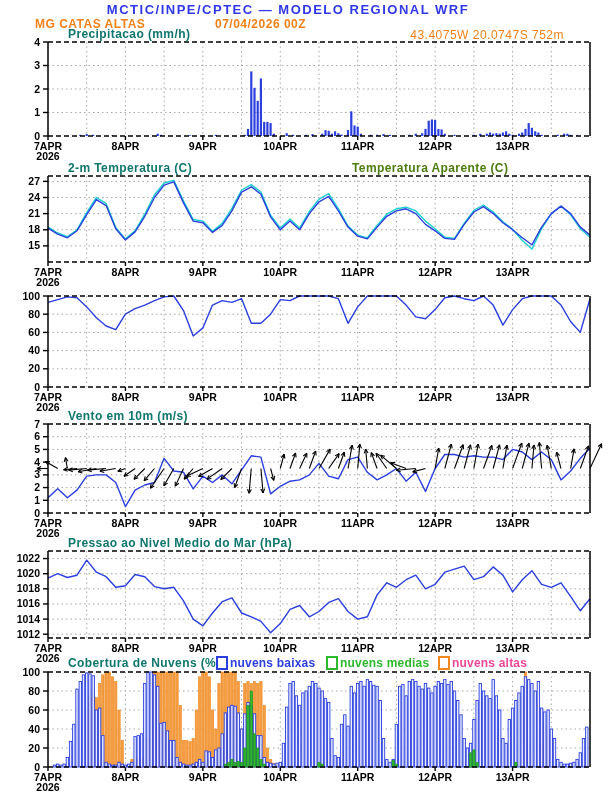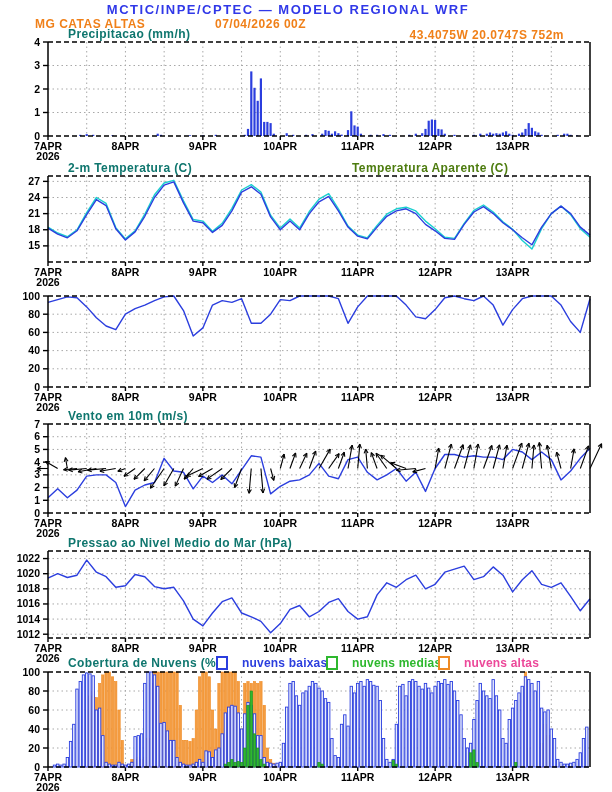--- a/index.html
+++ b/index.html
@@ -2,24 +2,24 @@
 <html><head>
 <meta charset="utf-8">
 <style>
   html,body{margin:0;padding:0;background:#ffffff;}
   .page{position:relative;width:612px;height:792px;background:#fff;
         font-family:"Liberation Sans",sans-serif;overflow:hidden;}
   .hdr1{position:absolute;top:2px;left:0;width:576px;text-align:center;
         font-size:13px;font-weight:bold;letter-spacing:1.5px;}
   .hdr2-station{position:absolute;top:17px;left:35px;font-size:12px;font-weight:bold;letter-spacing:.5px;}
   .hdr2-date{position:absolute;top:17px;left:215px;font-size:12px;font-weight:bold;letter-spacing:.5px;}
-  .coords{position:absolute;top:28px;right:48px;font-size:12px;font-weight:bold;letter-spacing:.5px;margin-left:8px;}
+  .coords{position:absolute;top:28px;right:48px;font-size:12px;font-weight:normal;letter-spacing:.5px;margin-left:8px;}
   .ptitle{position:absolute;left:68px;font-size:12px;font-weight:bold;color:#0f766e;letter-spacing:.4px;white-space:nowrap;}
   .ptitle2{position:absolute;font-size:12px;font-weight:bold;letter-spacing:.4px;white-space:nowrap;}
-  .legend-item{position:absolute;font-size:12px;font-weight:bold;letter-spacing:.2px;white-space:nowrap;display:flex;align-items:center;gap:12px;}
+  .legend-item{position:absolute;font-size:12px;font-weight:bold;letter-spacing:.2px;white-space:nowrap;display:flex;align-items:center;}
   .swatch{display:inline-block;width:8px;height:10px;border:2px solid;background:#fff;margin-right:2px;}
   svg{position:absolute;top:0;left:0;}
 </style>
 </head>
 <body>
 
 <div class="page">
   <div class="hdr1" style="color: rgb(48, 56, 232);">MCTIC/INPE/CPTEC — MODELO REGIONAL WRF</div>
   <span class="hdr2-station" style="color: rgb(240, 128, 25);">MG CATAS ALTAS</span>
   <span class="hdr2-date" style="color: rgb(240, 128, 25);">07/04/2026 00Z</span>

